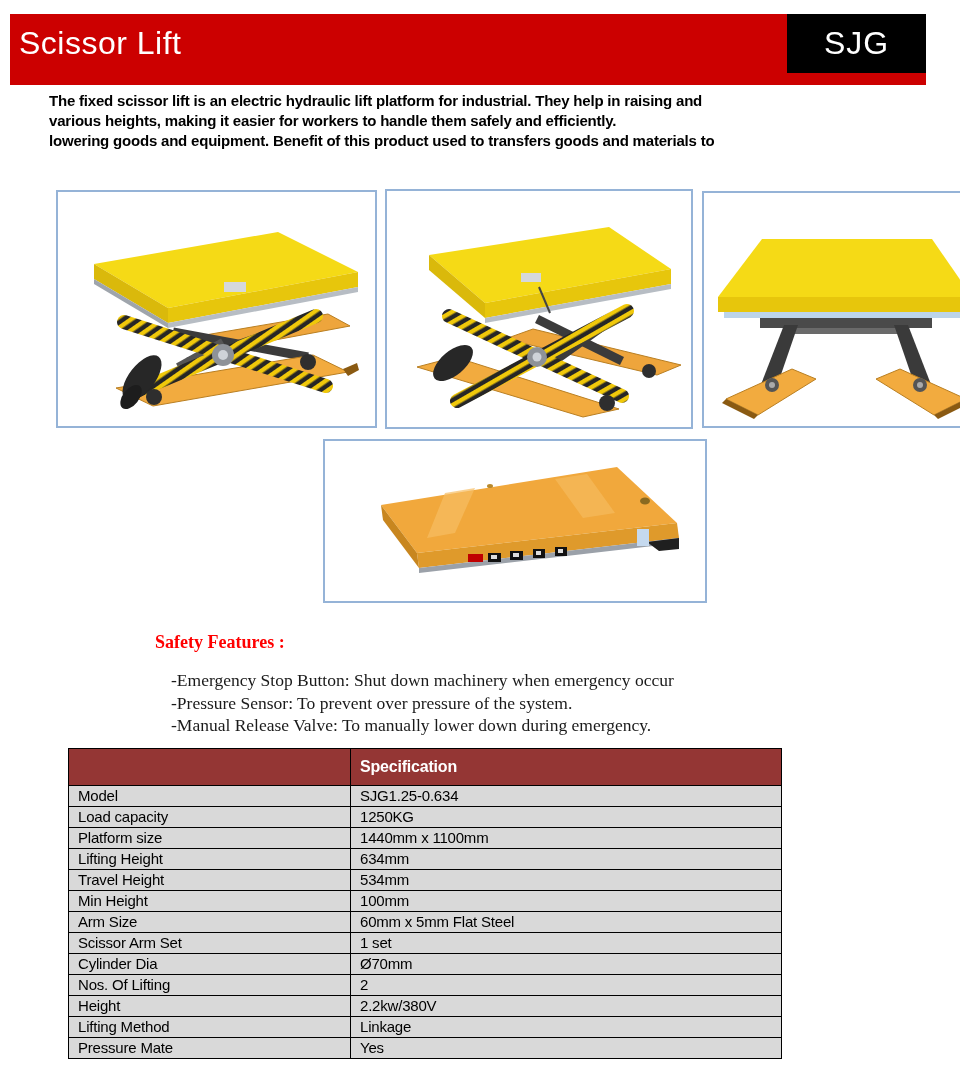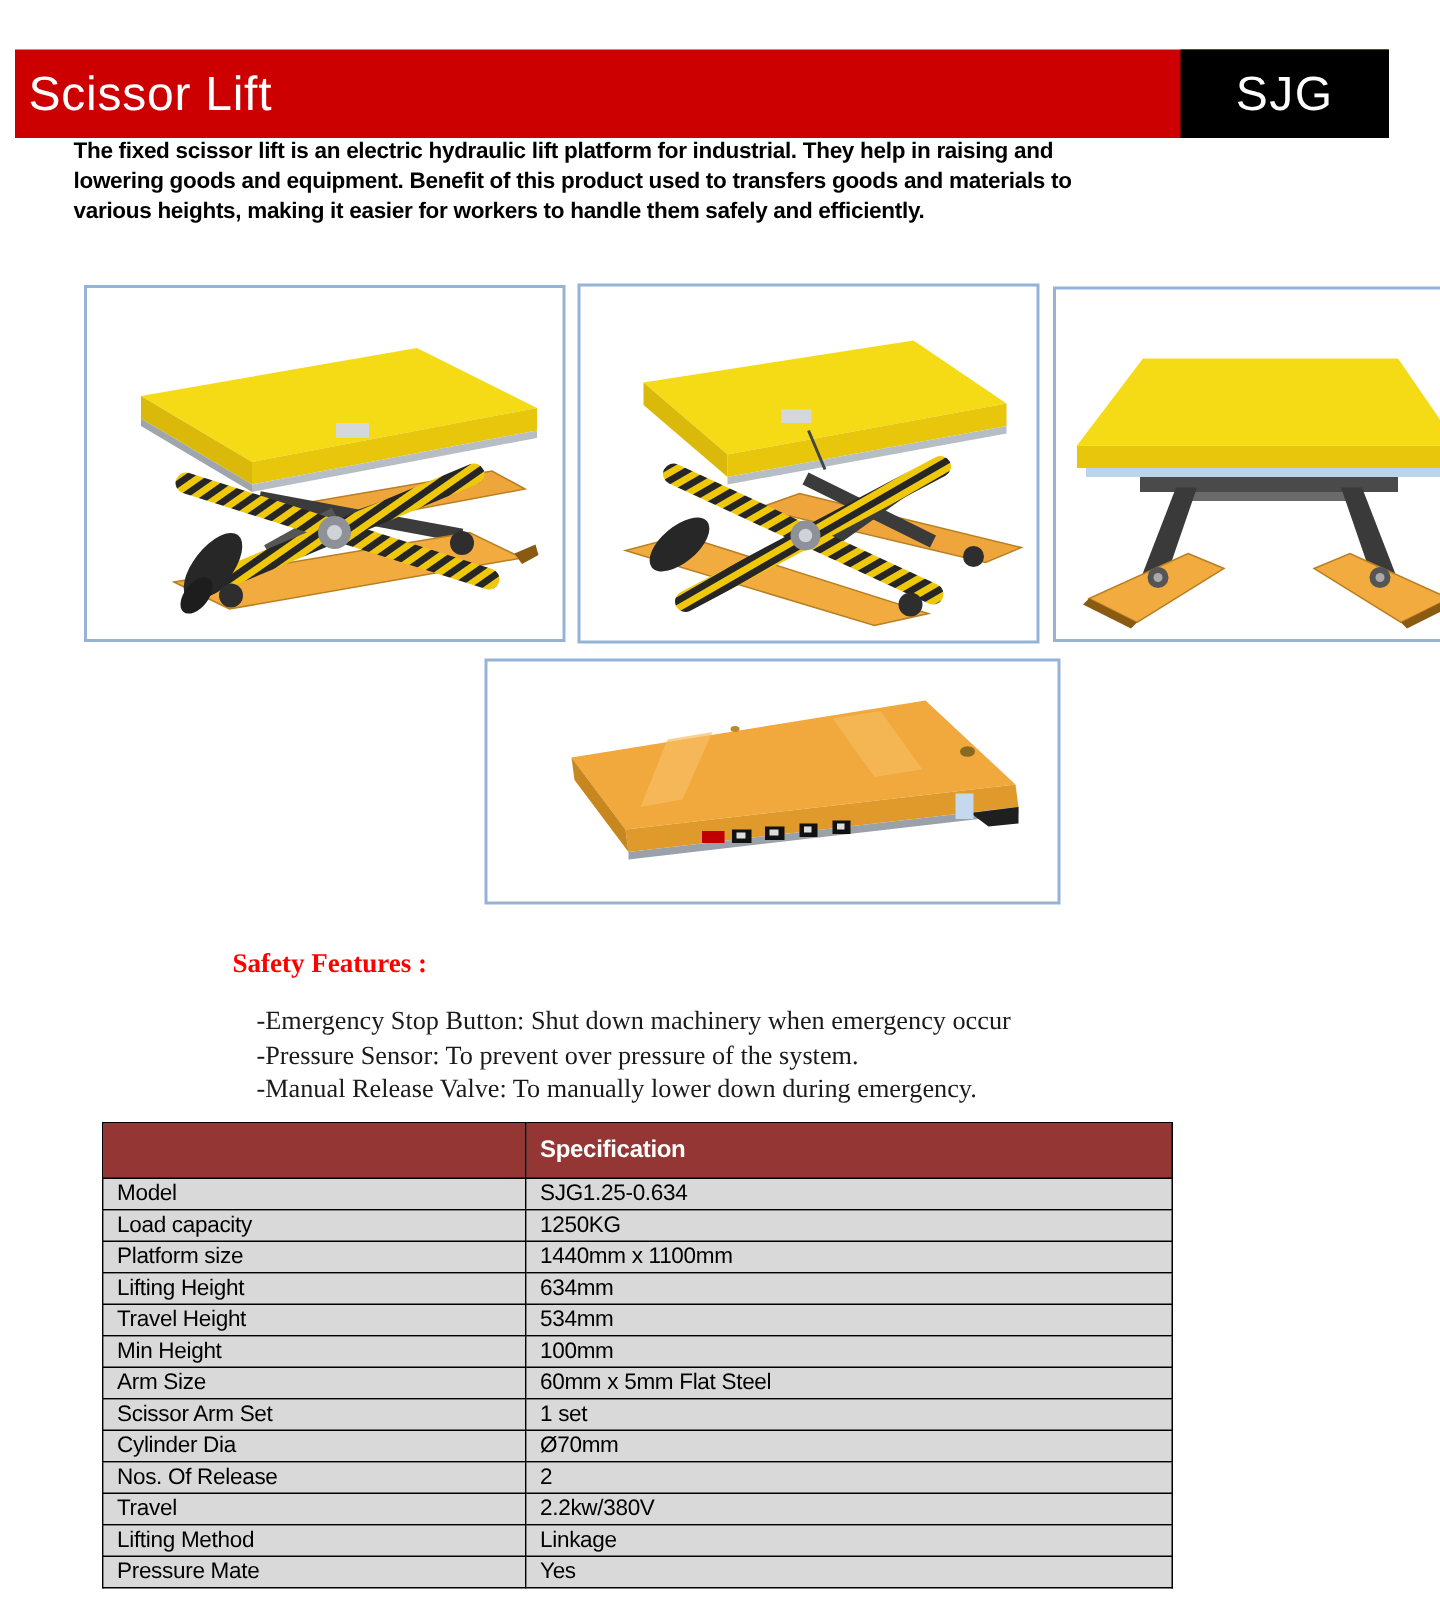--- a/index.html
+++ b/index.html
@@ -2,21 +2,21 @@
 <html style="--banner-red: #CC0000; --badge-black: #000000; --photo-border: #95B3D7; --table-header-red: #943634; --row-gray: #D9D9D9; --safety-red: #FF0000; --platform-yellow: #F5DA16; --base-orange: #F2AB3F;"><head>
 <meta charset="utf-8">
 <style>
   html, body { margin: 0; padding: 0; background: #ffffff; }
   .page {
     position: relative; width: 960px; height: 1082px; background: #ffffff;
     overflow: hidden; font-family: "Liberation Sans", sans-serif; color: #000;
   }
   
   .banner {
-    position: absolute; left: 10px; top: 33px; width: 916px; height: 59px;
+    position: absolute; left: 10px; top: 14px; width: 916px; height: 71px;
     background: var(--banner-red, #CC0000);
   }
   .banner-title {
     position: absolute; left: 9px; top: 0; height: 59px; line-height: 59px;
     color: #fff; font-size: 32px; letter-spacing: 0.5px;
   }
   .banner-badge {
     position: absolute; right: 0; top: 0; width: 139px; height: 59px;
     background: var(--badge-black, #000); color: #fff; font-size: 32px;
     display: flex; align-items: center; justify-content: center; letter-spacing: 1px;
@@ -72,22 +72,22 @@
 
 <div class="page">
 
   <header class="banner">
     <span class="banner-title">Scissor Lift</span>
     <span class="banner-badge">SJG</span>
   </header>
 
   <div class="description">
     <div>The fixed scissor lift is an electric hydraulic lift platform for industrial. They help in raising and</div>
+    <div>various heights, making it easier for workers to handle them safely and efficiently.</div>
     <div>lowering goods and equipment. Benefit of this product used to transfers  goods and materials to</div>
-    <div>various heights, making it easier for workers to handle them safely and efficiently.</div>
   </div>
 
   <figure class="photo photo-1">
     <svg viewBox="0 0 317 234">
       <defs>
         <pattern id="hz1" width="9" height="9" patternUnits="userSpaceOnUse" patternTransform="rotate(55)">
           <rect width="9" height="9" fill="#262626"></rect>
             <rect width="4.5" height="9" fill="#F0C80A"></rect>
         </pattern>
       </defs>
@@ -248,26 +248,26 @@
     <td>Scissor Arm Set</td>
     <td>1 set</td>
   </tr>
 
   <tr>
     <td>Cylinder Dia</td>
     <td>Ø70mm</td>
   </tr>
 
   <tr>
-    <td>Nos. Of Release</td>
+    <td>Nos. Of Lifting</td>
     <td>2</td>
   </tr>
 
   <tr>
-    <td>Travel</td>
+    <td>Height</td>
     <td>2.2kw/380V</td>
   </tr>
 
   <tr>
     <td>Lifting Method</td>
     <td>Linkage</td>
   </tr>
 
   <tr>
     <td>Pressure Mate</td>

